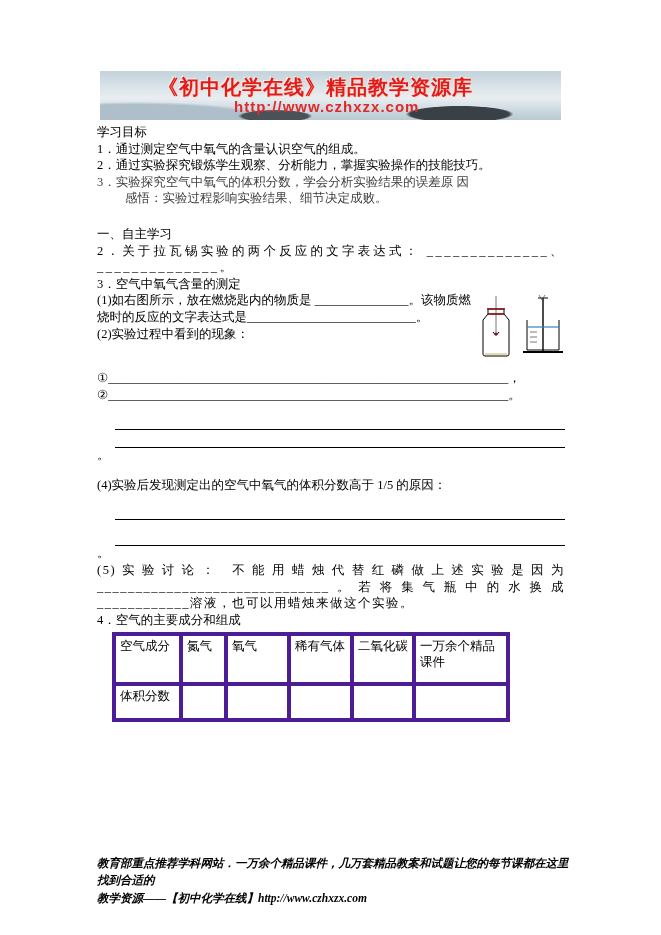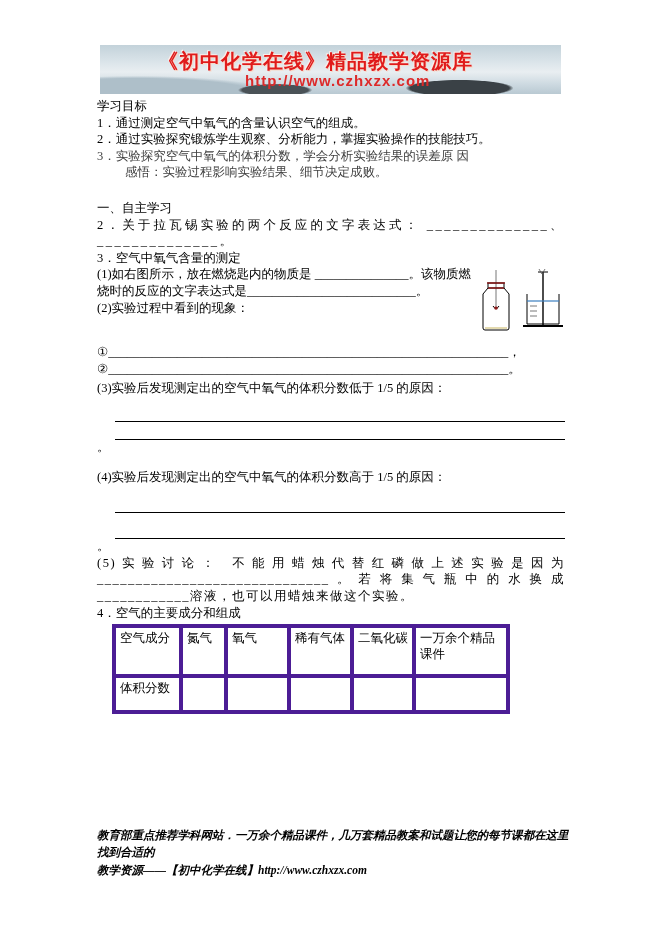--- a/index.html
+++ b/index.html
@@ -3,40 +3,40 @@
 <meta charset="utf-8">
 <style>
   * { margin: 0; padding: 0; box-sizing: border-box; }
   html, body { background: #fff; }
   body {
     width: 661px; height: 935px;
     font-family: "Liberation Serif", "DejaVu Serif", serif;
     font-size: 12.5px; line-height: 1.38; color: #000;
     position: relative; overflow: hidden;
   }
-  .page { position: relative; width: 661px; height: 935px; padding: 45px 96px 0 97px; }
+  .page { position: relative; width: 661px; height: 935px; padding: 71px 96px 0 97px; }
 
   
   .banner {
     position: relative; width: 461px; height: 49px; margin-left: 3px;
     background:
       radial-gradient(ellipse 90px 14px at 78% 88%, #3a4146 0 55%, transparent 60%),
       radial-gradient(ellipse 60px 10px at 38% 92%, #4a5257 0 55%, transparent 62%),
       radial-gradient(ellipse 200px 26px at 8% 100%, #aebfc9 0 60%, transparent 70%),
       linear-gradient(180deg, #c3d2da 0%, #dde6eb 38%, #e9eef1 55%, #cfdbe2 78%, #b9c9d2 100%);
     overflow: hidden;
   }
   .banner-title {
     position: absolute; top: 3px; left: 58px; width: 400px;
     font-size: 20px; font-weight: bold; letter-spacing: 1px;
     color: #e01b1b; text-shadow: 1px 1px 0 #f8d8c8, -1px -1px 0 #fbeeea;
     white-space: nowrap;
   }
   .banner-url {
-    position: absolute; top: 26px; left: 145px;
+    position: absolute; top: 26px; left: 134px;
     font-size: 15px; font-weight: bold; color: #dd2a2a;
     font-family: "Liberation Sans", sans-serif; letter-spacing: 1px;
   }
 
   
   .tblock { margin-top: 2px; }
   p.line { line-height: 16.6px; }
   .red { color: #404040; }
   .indent1 { padding-left: 28px; }
   .gap-top { margin-top: 19px; }
@@ -54,21 +54,21 @@
   .rule.r4 { margin-top: 25px; }
   .period-line { line-height: 12px; margin-top: 1px; }
 
   
   table.air { border-collapse: collapse; margin: 3px 0 0 15px; table-layout: fixed; }
   table.air td { border: 4px solid #4c1d95; vertical-align: top; padding: 2px 4px; line-height: 16px; }
   table.air tr.hdr td { height: 50px; }
   table.air tr.body td { height: 36px; }
 
   
-  .footer { position: absolute; left: 97px; top: 827px; width: 475px;
+  .footer { position: absolute; left: 97px; top: 855px; width: 475px;
     font-style: italic; font-weight: bold; font-size: 11.5px; line-height: 17px; }
   .footer .f2 { margin-top: 1px; }
 
   .clearfix::after { content: ""; display: block; clear: both; }
 </style>
 </head>
 <body>
 
 <div class="page">
 
@@ -117,21 +117,20 @@
           <line x1="46" y1="58" x2="86" y2="58" stroke="#000" stroke-width="2"></line>
         </g>
       </svg>
       <p class="line justify">(1)如右图所示，放在燃烧匙内的物质是 _______________。该物质燃烧时的反应的文字表达式是___________________________。</p>
       <p class="line">(2)实验过程中看到的现象：</p>
     </div>
 
     <p class="line">①________________________________________________________________，</p>
     <p class="line">②________________________________________________________________。</p>
 
-    <p class="line" style="margin-top:2px;">(3)实验后发现测定出的空气中氧气的体积分数低于 1/5 的原因：</p>
     <div class="rule r1"></div>
     <div class="rule r2"></div>
     <p class="period-line">。</p>
 
     <p class="line" style="margin-top:16px;">(4)实验后发现测定出的空气中氧气的体积分数高于 1/5 的原因：</p>
     <div class="rule r3"></div>
     <div class="rule r4"></div>
     <p class="period-line">。</p>
 
     <p class="line justify spread" style="margin-top:3px; letter-spacing:1.5px;">(5)实验讨论： 不能用蜡烛代替红磷做上述实验是因为______________________________。若将集气瓶中的水换成____________溶液，也可以用蜡烛来做这个实验。</p>

